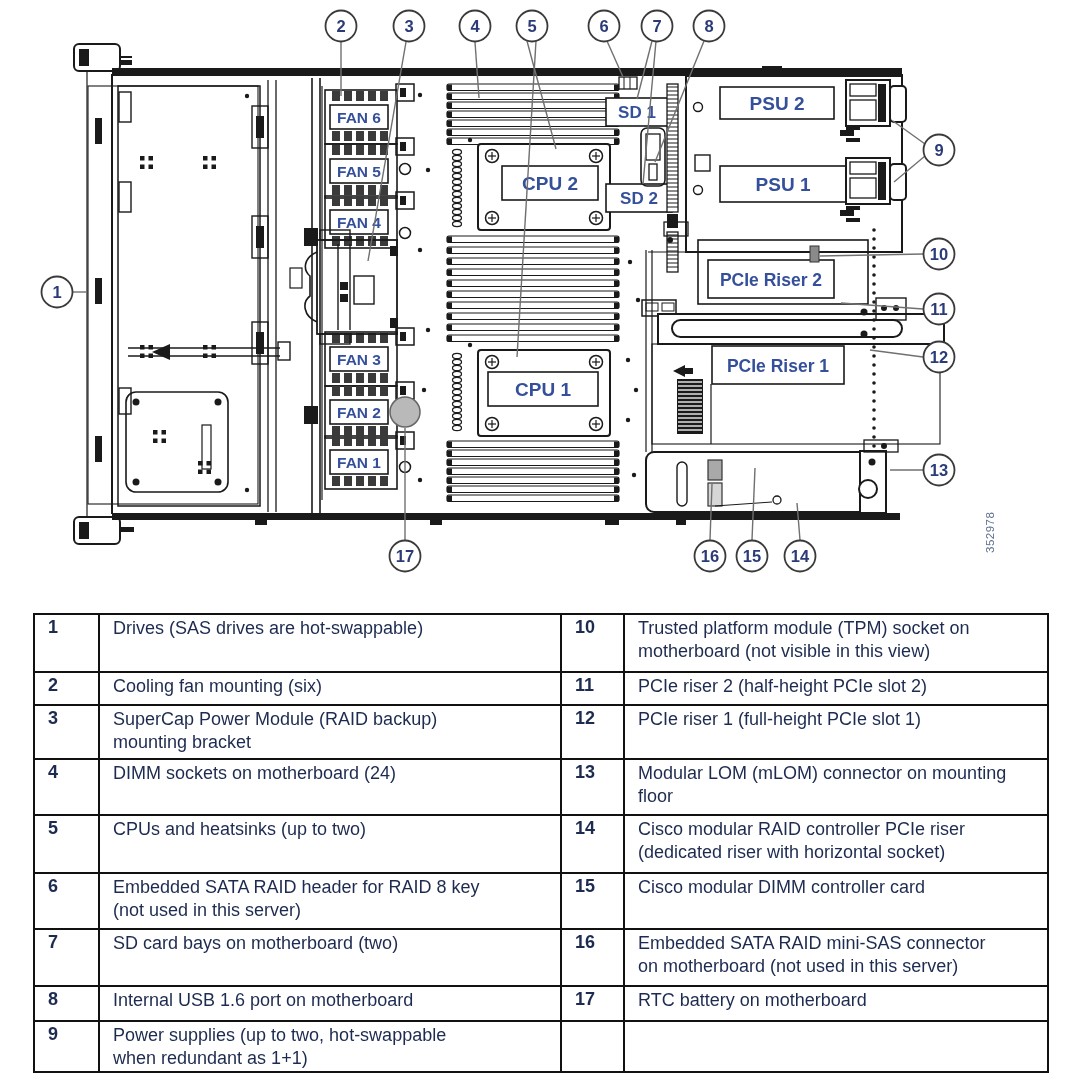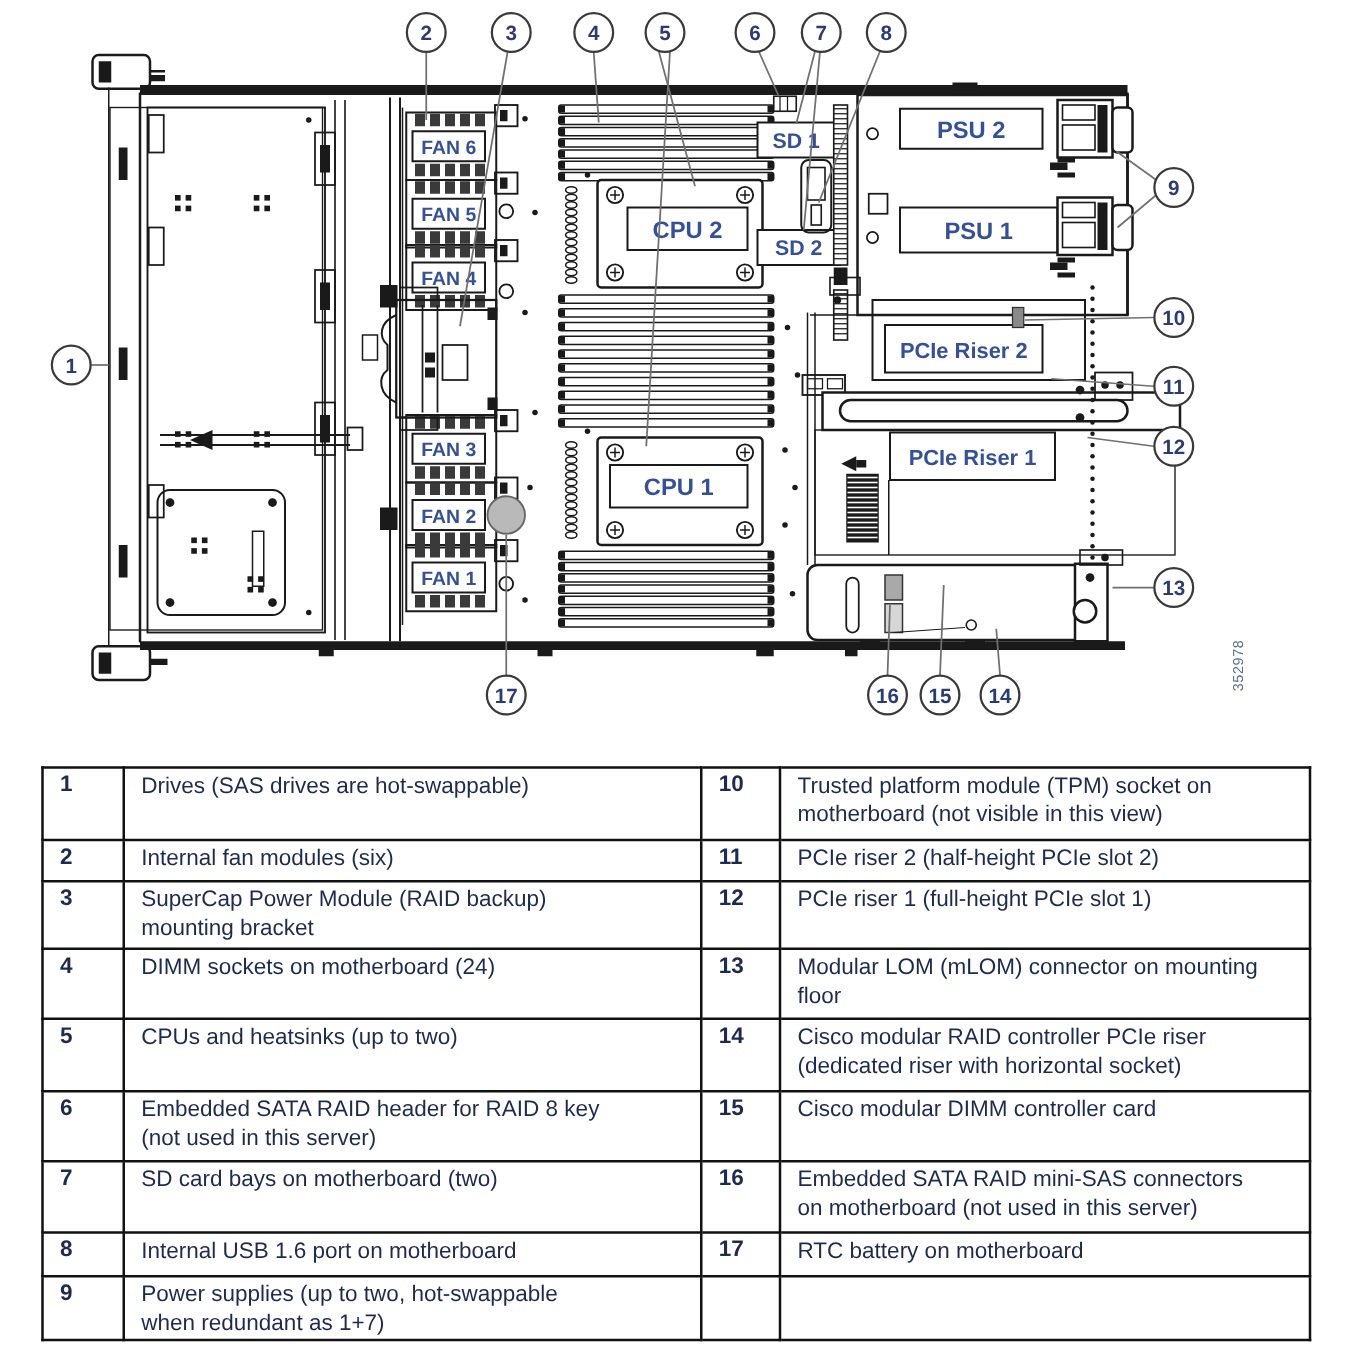--- a/index.html
+++ b/index.html
@@ -681,21 +681,21 @@
   <tbody>
     <tr style="height:58px">
       <td class="num">1</td>
       <td class="desc">Drives (SAS drives are hot-swappable)</td>
       <td class="num">10</td>
       <td class="desc">Trusted platform module (TPM) socket on
 motherboard (not visible in this view)</td>
     </tr>
     <tr style="height:33px">
       <td class="num">2</td>
-      <td class="desc">Internal fan modules (six)</td>
+      <td class="desc">Cooling fan mounting (six)</td>
       <td class="num">11</td>
       <td class="desc">PCIe riser 2 (half-height PCIe slot 2)</td>
     </tr>
     <tr style="height:54px">
       <td class="num">3</td>
       <td class="desc">SuperCap Power Module (RAID backup)
 mounting bracket</td>
       <td class="num">12</td>
       <td class="desc">PCIe riser 1 (full-height PCIe slot 1)</td>
     </tr>
@@ -717,32 +717,32 @@
       <td class="num">6</td>
       <td class="desc">Embedded SATA RAID header for RAID 8 key
 (not used in this server)</td>
       <td class="num">15</td>
       <td class="desc">Cisco modular DIMM controller card</td>
     </tr>
     <tr style="height:57px">
       <td class="num">7</td>
       <td class="desc">SD card bays on motherboard (two)</td>
       <td class="num">16</td>
-      <td class="desc">Embedded SATA RAID mini-SAS connectors
+      <td class="desc">Embedded SATA RAID mini-SAS connector
 on motherboard (not used in this server)</td>
     </tr>
     <tr style="height:35px">
       <td class="num">8</td>
       <td class="desc">Internal USB 1.6 port on motherboard</td>
       <td class="num">17</td>
       <td class="desc">RTC battery on motherboard</td>
     </tr>
     <tr style="height:51px">
       <td class="num">9</td>
       <td class="desc">Power supplies (up to two, hot-swappable
-when redundant as 1+7)</td>
+when redundant as 1+1)</td>
       <td class="num"></td>
       <td class="desc"></td>
     </tr>
   </tbody>
 </table>
 
 </div>
 
 </body></html>

